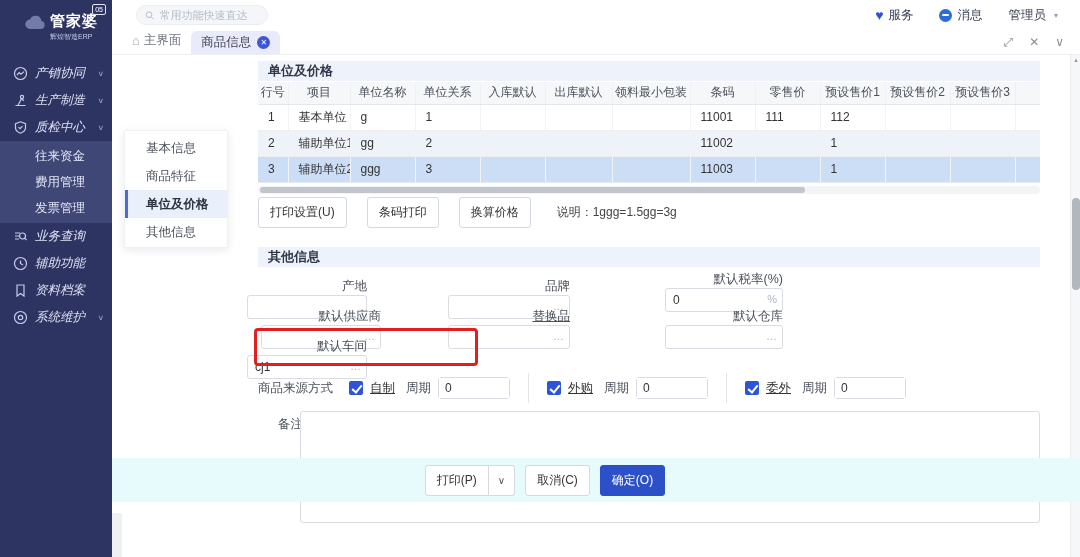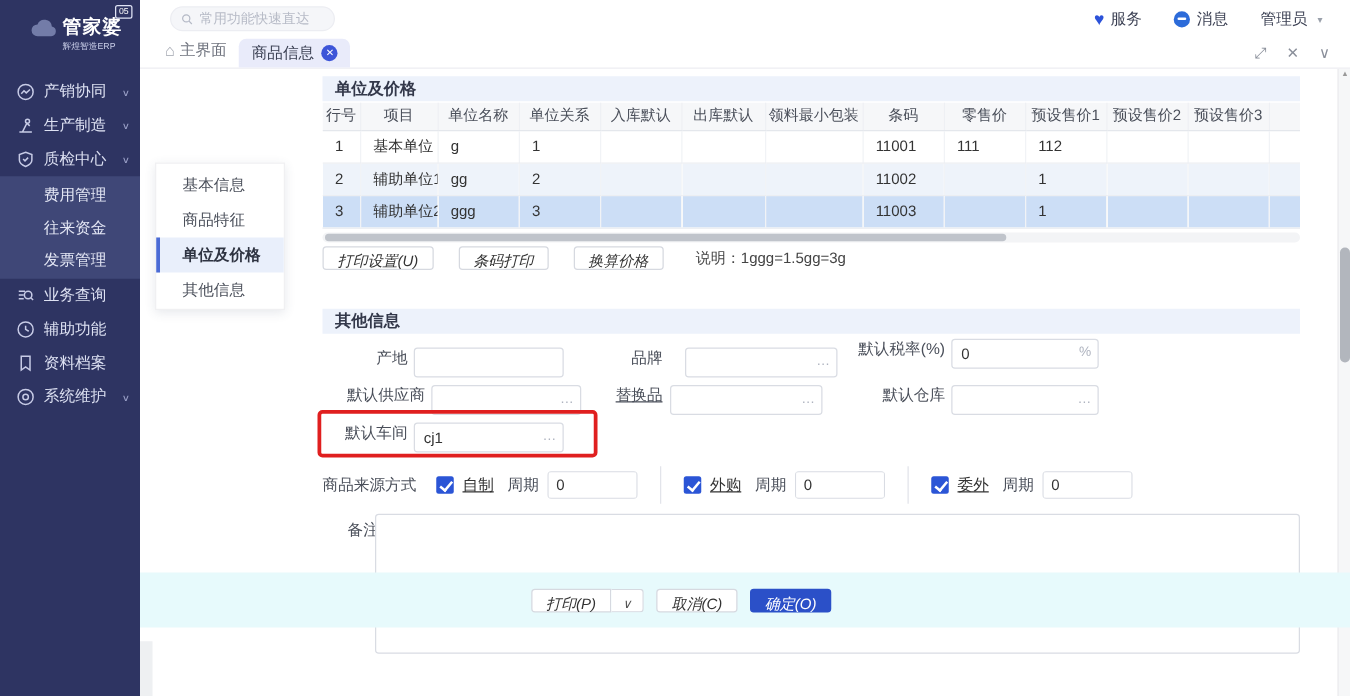--- a/index.html
+++ b/index.html
@@ -10,21 +10,21 @@
   .sidebar { position:absolute; left:0; top:0; width:112px; height:557px; background:#2e3462; z-index:10; }
   .logo { position:relative; height:54px; padding:12px 8px 0 24px; display:flex; align-items:flex-start; gap:4px; }
   .logo-cloud { margin-top:3px; flex:none; }
   .brand-name { color:#fff; font-size:15px; font-weight:bold; letter-spacing:1px; white-space:nowrap; }
   .brand-sub { color:#c9cee8; font-size:7px; white-space:nowrap; display:block; margin-top:1px; }
   .brand-badge { position:absolute; right:6px; top:4px; border:1px solid #dfe3f5; border-radius:2px; color:#fff; font-size:7px; line-height:9px; padding:0 2px; }
   .side-nav { margin-top:6px; }
   .side-item { display:flex; align-items:center; height:27px; padding:0 8px 0 12px; color:#dde1f2; font-size:12.5px; cursor:pointer; }
   .side-item .side-icon { width:16px; height:16px; margin-right:7px; flex:none; display:flex; align-items:center; justify-content:center; }
   .side-item svg { stroke:#c7cbe6; fill:none; stroke-width:1.2; }
-  .side-label { flex:1; white-space:nowrap; overflow:hidden; }
+  .side-label { flex:1; white-space:nowrap; overflow:hidden;font-style:italic; }
   .side-caret { font-size:9px; color:#9ba1c8; transform:scaleY(.8); }
   .side-sub { background:#3f4777; padding:2px 0; }
   .side-sub-item { height:26px; line-height:26px; padding-left:35px; color:#e3e6f4; font-size:12.5px; cursor:pointer; }
 
   
   .topbar { position:absolute; left:128px; top:0; right:0; height:30px; background:#fff; display:flex; align-items:center; z-index:9; }
   .search-box { margin-left:8px; width:132px; height:20px; background:#f5f6f9; border:1px solid #ecedf2; border-radius:11px; display:flex; align-items:center; padding:0 8px; gap:5px; }
   .search-box input { border:none; outline:none; background:transparent; font-size:11px; width:100%; color:#666; }
   .search-box input::placeholder { color:#b7bbc7; }
   .topbar-right { margin-left:auto; display:flex; align-items:center; gap:26px; padding-right:22px; }
@@ -61,24 +61,24 @@
   tr.alt td { background:#eef3fa; }
   tr.sel td { background:#ccdef6; }
 
   .hscroll { position:absolute; left:146px; top:131px; width:782px; height:8px; background:#f3f4f6; border-radius:4px; }
   .hscroll .thumb { position:absolute; left:2px; top:1px; width:545px; height:6px; background:#c0c4cb; border-radius:3px; cursor:pointer; }
   .vscroll { position:absolute; right:0; top:0; width:10px; height:100%; background:#f6f7f8; border-left:1px solid #ececee; }
   .vscroll .arrow { position:absolute; top:2px; left:1px; width:8px; text-align:center; font-size:6px; color:#999; }
   .vscroll .thumb { position:absolute; left:1px; top:143px; width:8px; height:92px; background:#b2b6bd; border-radius:4px; cursor:pointer; }
 
   .unit-btns { position:absolute; left:146px; top:142px; display:flex; align-items:center; gap:20px; }
-  .btn { height:19px; line-height:23px; padding:0 11px; background:#fff; border:1px solid #d6d9e0; border-radius:3px; font-size:12px; color:#333; cursor:pointer;font-style:italic; }
+  .btn { height:31px; line-height:23px; padding:0 11px; background:#fff; border:1px solid #d6d9e0; border-radius:3px; font-size:12px; color:#333; cursor:pointer; }
   .unit-note { font-size:12px; color:#444; margin-left:6px; }
 
-  .frow { position:absolute; height:24px; display:flex; align-items:flex-start; }
+  .frow { position:absolute; height:24px; display:flex; align-items:flex-end;flex-direction:column; }
   .flabel { font-size:12.5px; color:#4a4f5a; text-align:right; flex:none; }
   .ibox { position:relative; height:24px; border:1px solid #d9dce3; border-radius:3px; background:#fff; flex:none; }
   .ibox input { width:100%; height:100%; border:none; outline:none; padding:0 16px 0 7px; font-size:12px; color:#333; background:transparent; }
   .ibox .sfx { position:absolute; right:5px; top:4px; font-size:11px; color:#aeb3bf; pointer-events:none; }
   .red-box { position:absolute; left:142px; top:273px; width:224px; height:38px; border:3px solid #e01f1f; border-radius:4px; z-index:4; pointer-events:none; }
 
   .source-row { position:absolute; left:146px; top:320px; height:26px; display:flex; align-items:center; }
   .src-label { font-size:12.5px; color:#4a4f5a; margin-right:16px; }
   .src-group { display:flex; align-items:center; gap:7px; }
   .cb { position:relative; width:14px; height:14px; background:#2b55d6; border-radius:2px; cursor:pointer; flex:none; }
@@ -139,22 +139,22 @@
         <span class="side-icon">
             <svg width="15" height="15" viewBox="0 0 15 15">
               <path d="M7.5 1.8 L12.5 3.6 V8 c0 2.6-3.5 4.6-5 5.2 C6 12.6 2.5 10.6 2.5 8 V3.6 Z"></path>
               <path d="M5.5 7.2 l1.5 1.5 2.5-2.6"></path>
             </svg>
           </span>
         <span class="side-label">质检中心</span>
         <span class="side-caret">∨</span>
       </div>
       <div class="side-sub">
+        <div class="side-sub-item">往来资金</div>
         <div class="side-sub-item">费用管理</div>
-        <div class="side-sub-item">往来资金</div>
         <div class="side-sub-item">发票管理</div>
       </div>
       <div class="side-item">
         <span class="side-icon">
             <svg width="15" height="15" viewBox="0 0 15 15">
               <path d="M2 4 h5 M2 7 h4 M2 10 h4"></path>
               <circle cx="9.5" cy="7" r="3"></circle>
               <path d="M11.7 9.2 L13.5 11"></path>
             </svg>
           </span>
@@ -336,21 +336,21 @@
     </div>
 
     <div class="sec-bar s2">其他信息</div>
 
     <div class="frow" style="left:130px; top:223px;">
       <span class="flabel" style="width:84px;">产地</span>
       <span class="ibox" style="width:120px; margin-left:5px;">
         <input value="" style="">
       </span>
     </div>
-    <div class="frow" style="left:330px; top:223px;gap:12px;">
+    <div class="frow" style="left:330px; top:223px;">
       <span class="flabel" style="width:88px;">品牌</span>
       <span class="ibox" style="width:122px; margin-left:6px;">
         <input value="" style="">
         <span class="sfx">…</span>
       </span>
     </div>
     <div class="frow" style="left:548px; top:216px;">
       <span class="flabel" style="width:96px;">默认税率(%)</span>
       <span class="ibox" style="width:118px; margin-left:5px;">
         <input value="0" style="">

